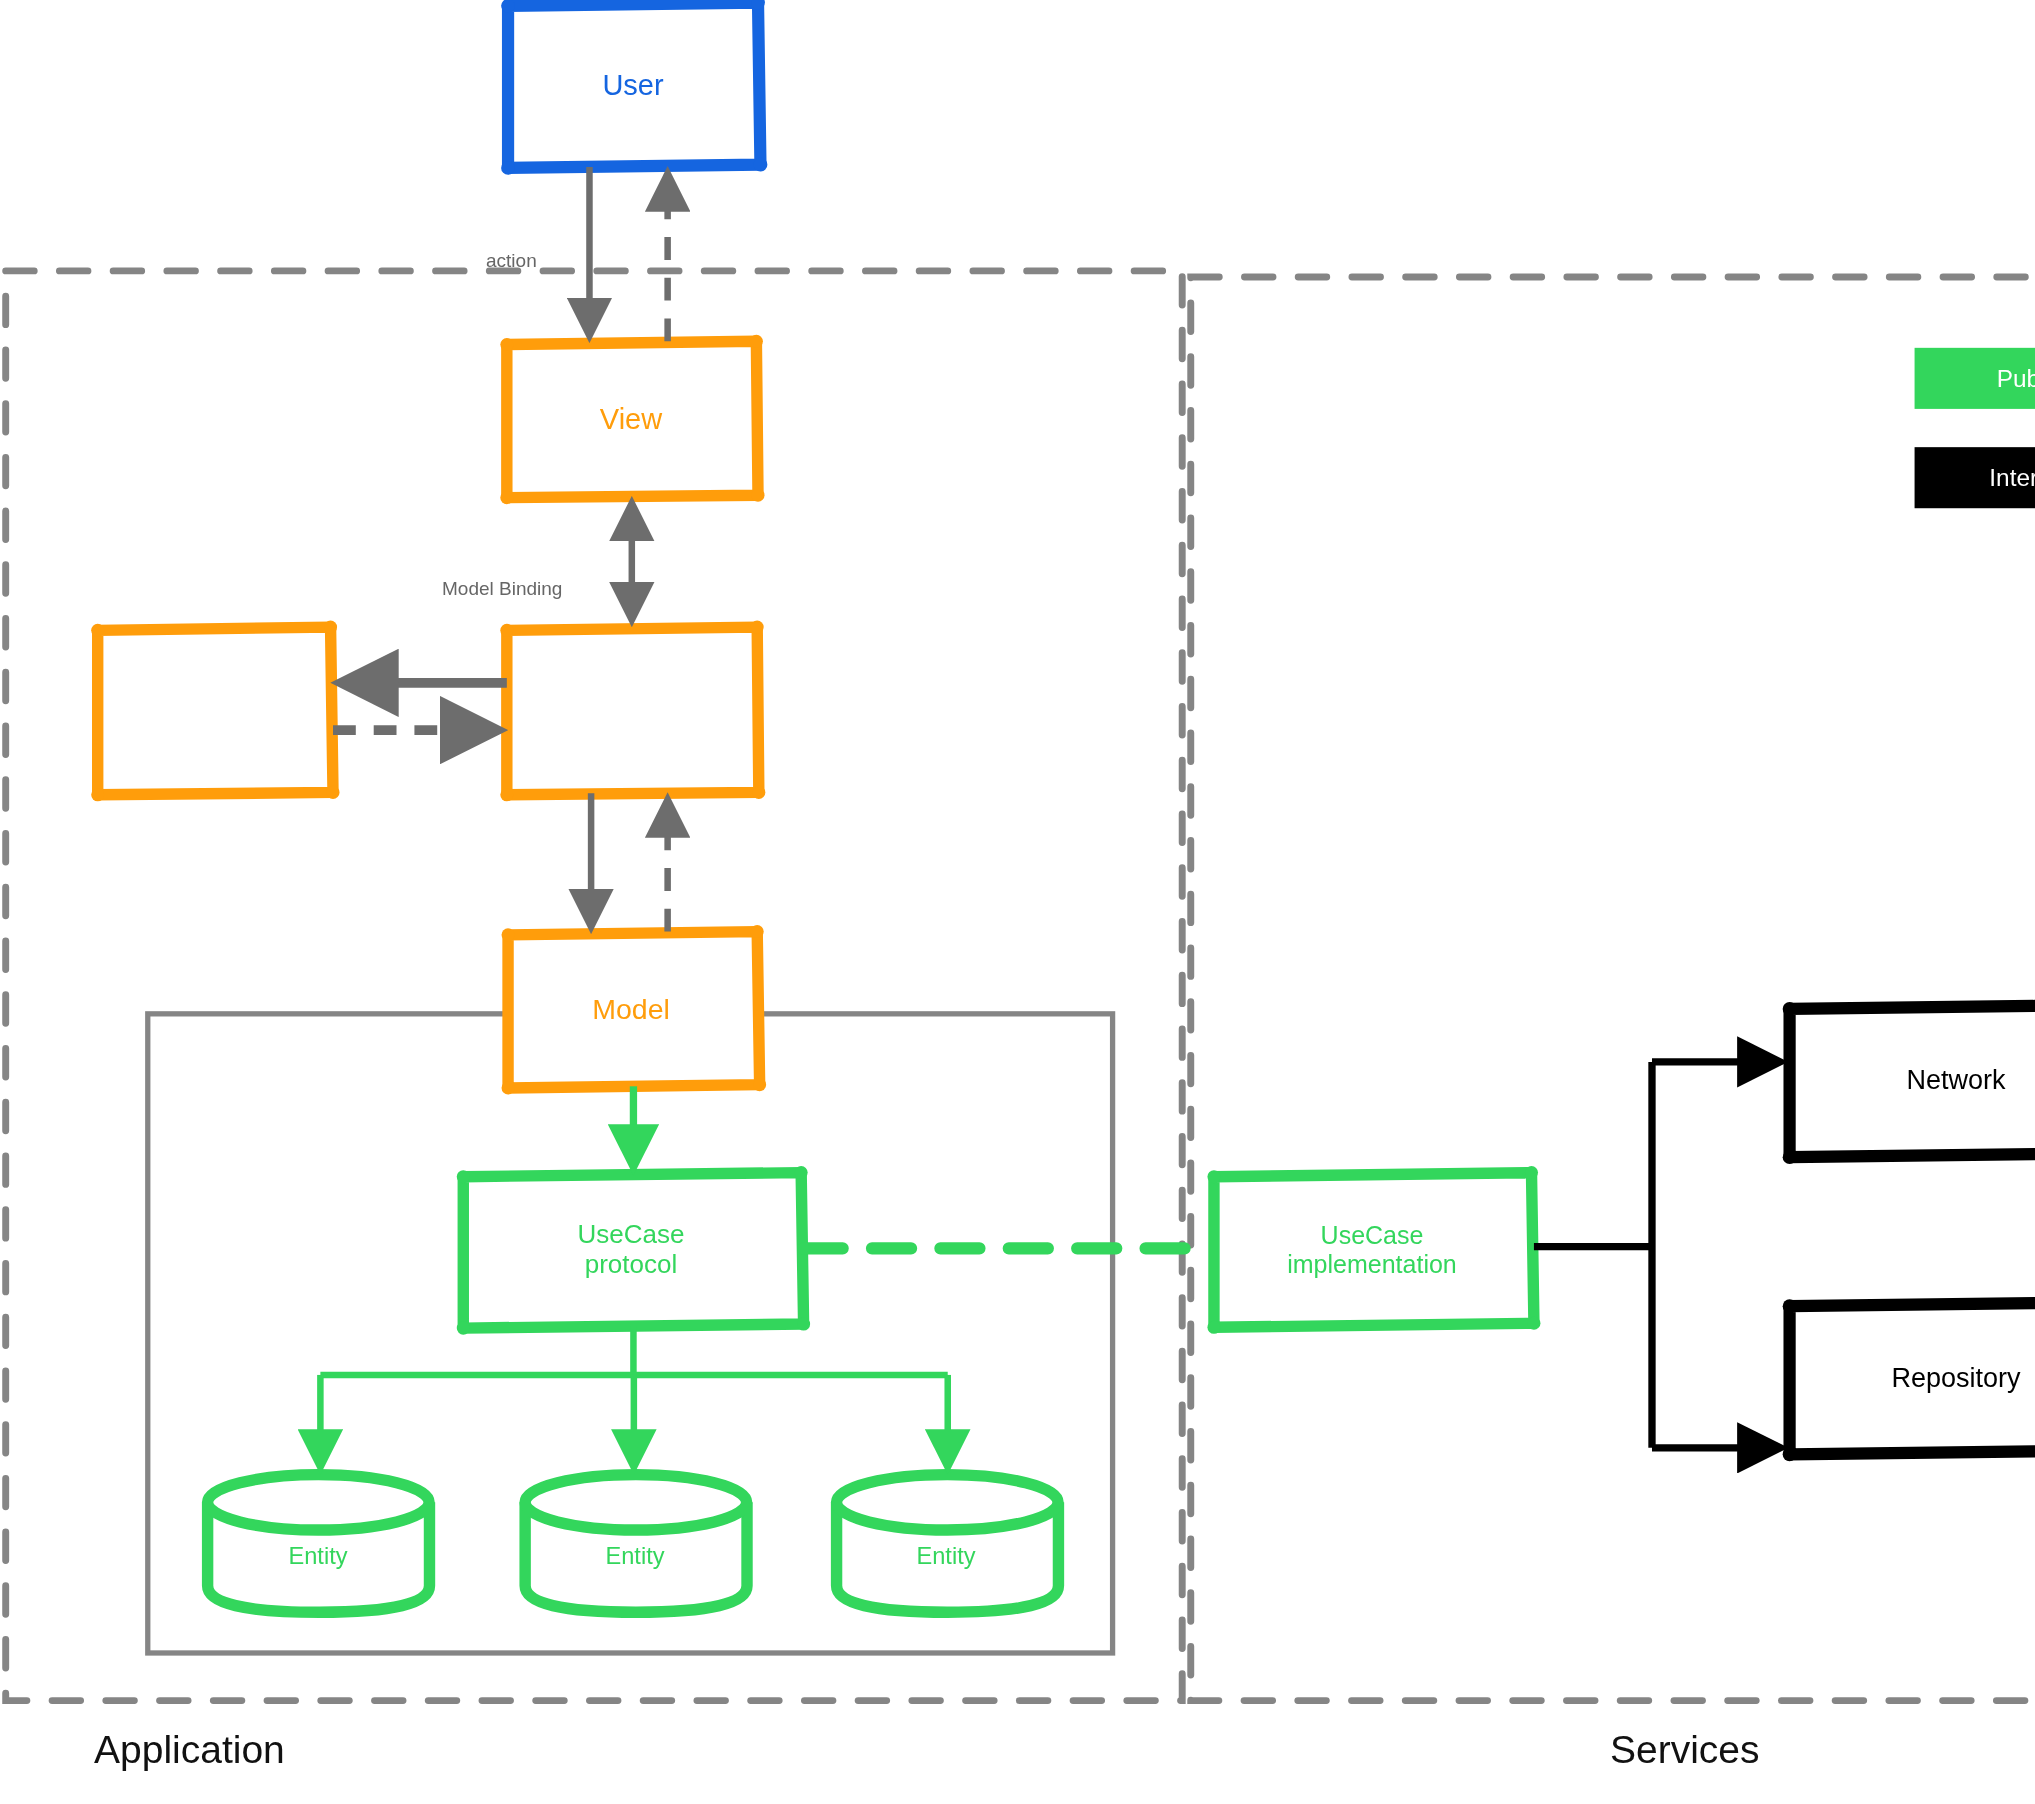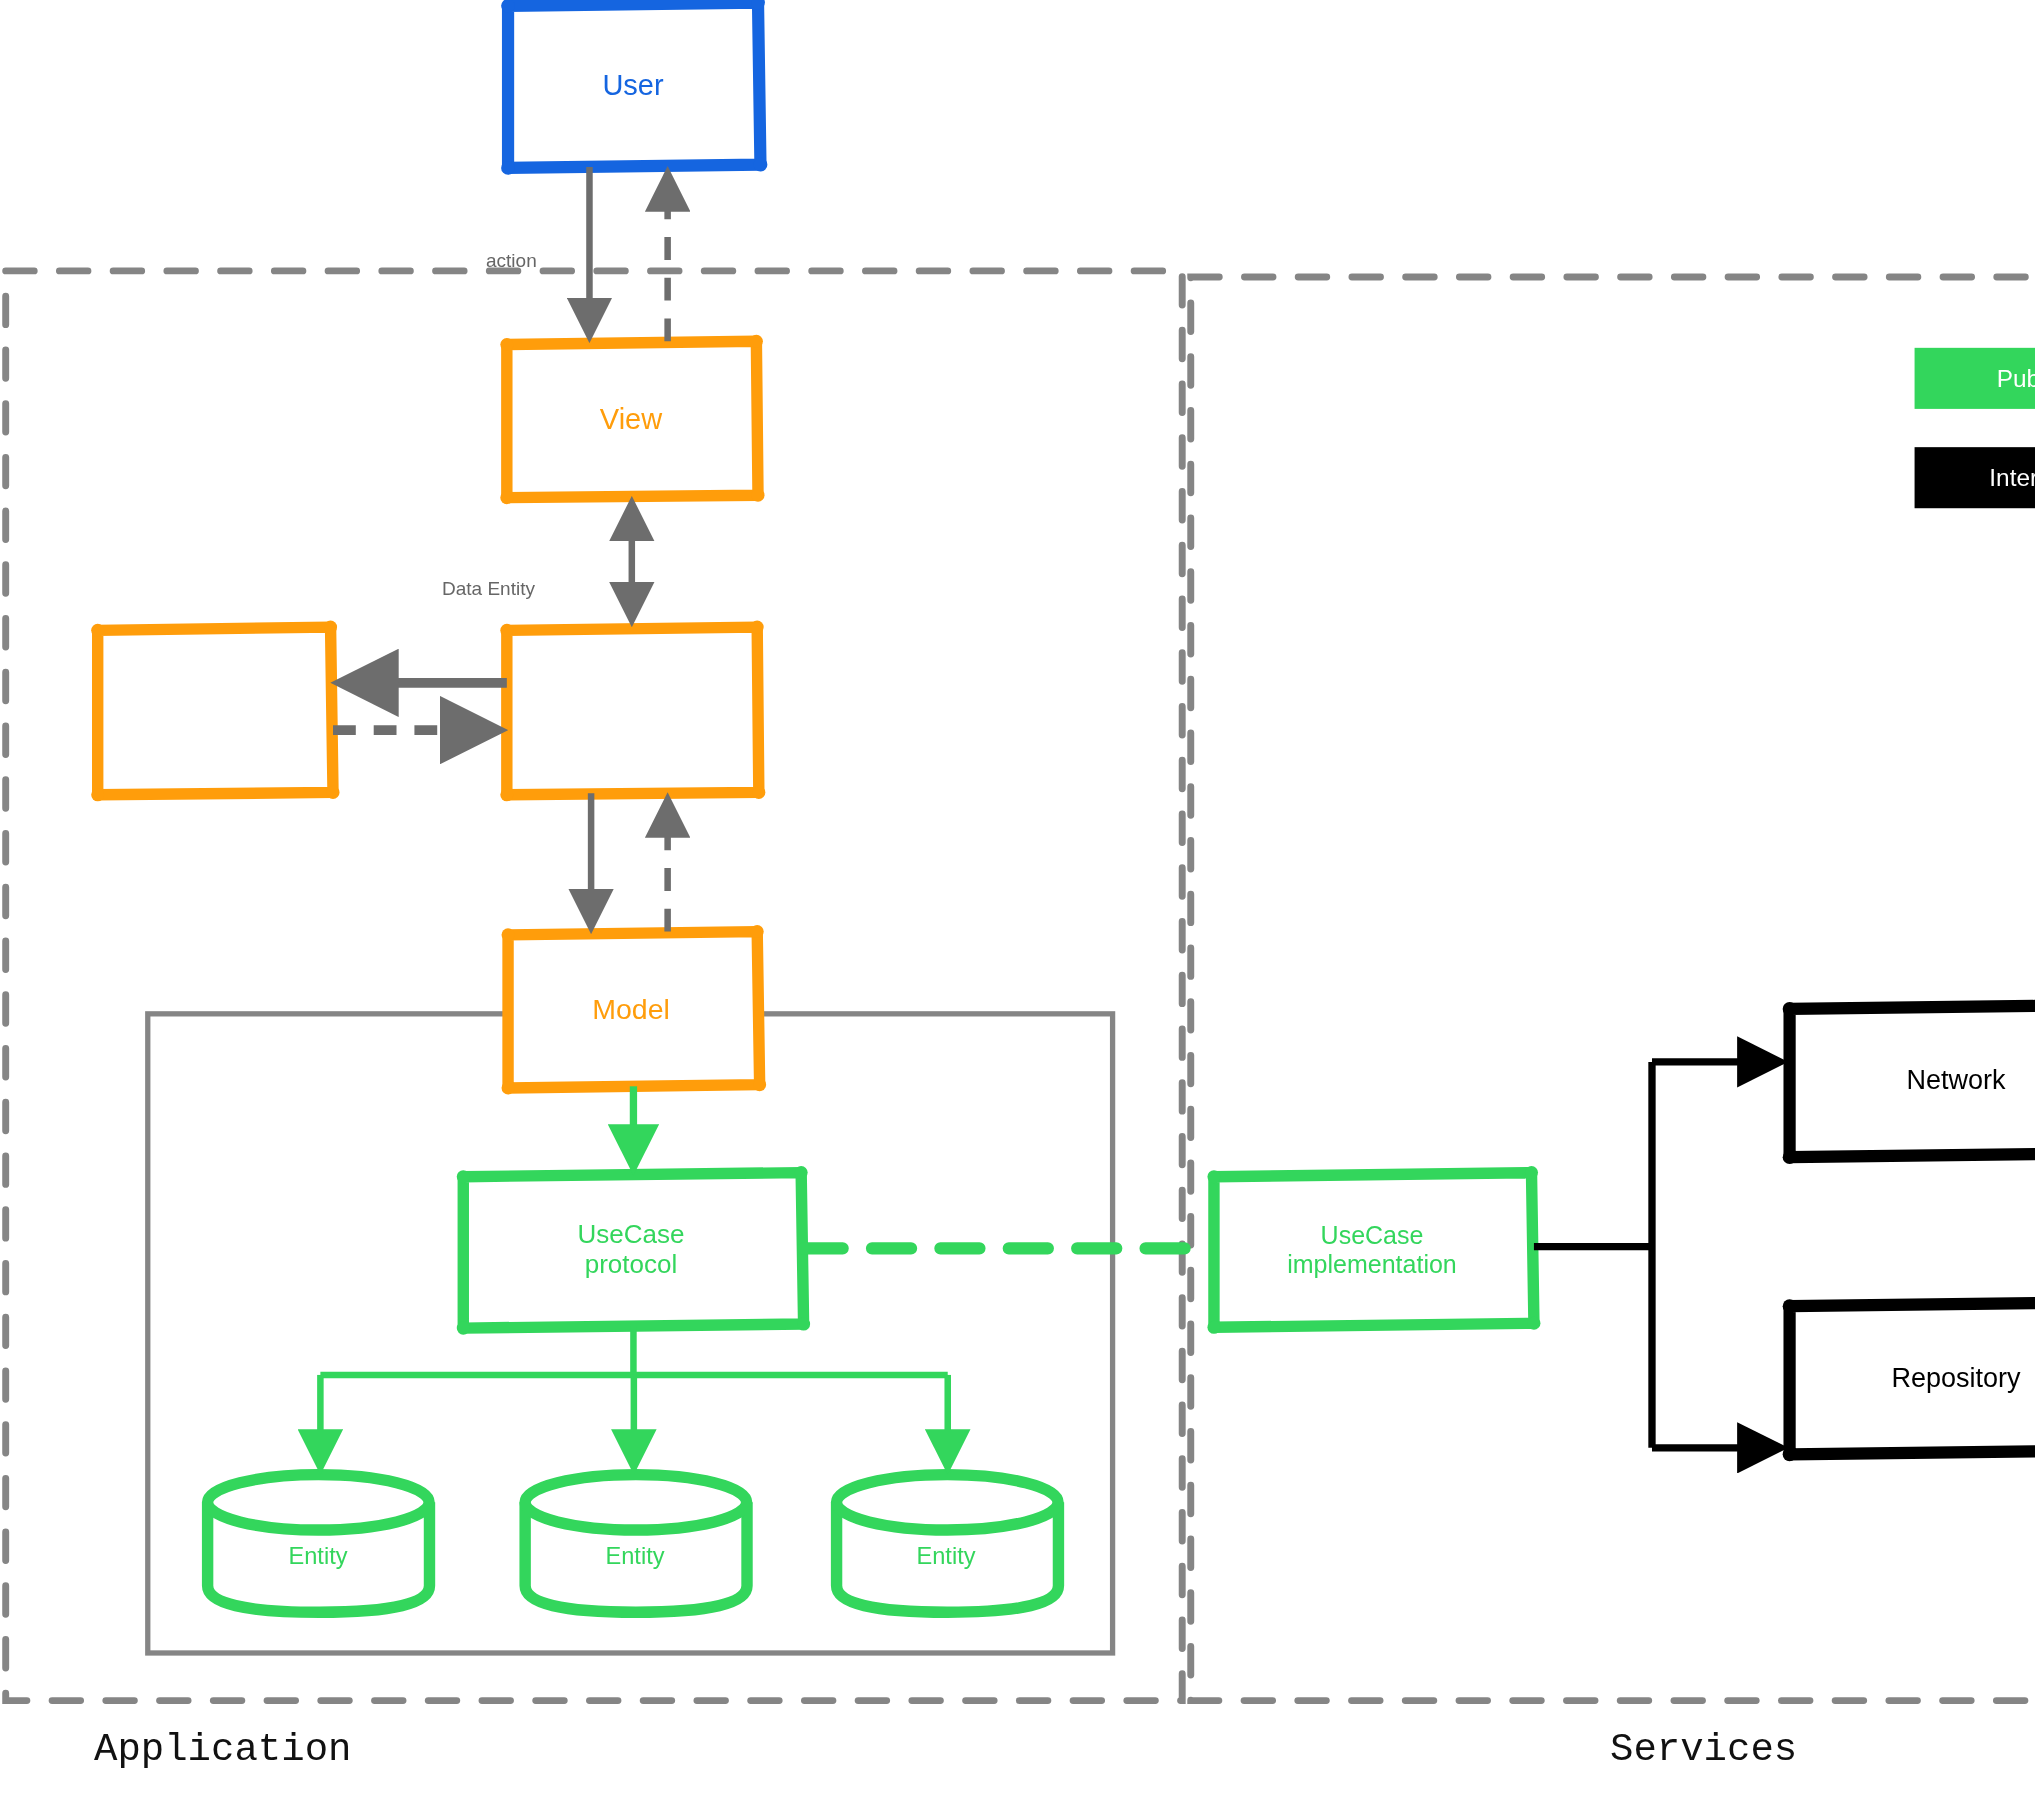--- a/index.html
+++ b/index.html
@@ -10,21 +10,21 @@
     position:absolute;display:flex;align-items:center;justify-content:center;
     text-align:center;line-height:1.15;pointer-events:none;
     font-family:"Liberation Sans",sans-serif;
   }
   .edge-label{
     position:absolute;color:#666666;font-size:19px;
     font-family:"Liberation Sans",sans-serif;white-space:nowrap;margin-top:28px;
   }
   .zone-label{
     position:absolute;color:#111111;font-size:39px;
-    font-family:Liberation Mono, monospace;white-space:nowrap;
+    font-family:Liberation Sans, sans-serif;white-space:nowrap;
   }
   .legend-label{
     position:absolute;display:flex;align-items:center;justify-content:center;
     color:#ffffff;font-size:24.4px;font-family:"Liberation Sans",sans-serif;
   }
 </style>
 </head>
 <body>
 
 <div id="stage">
@@ -239,21 +239,21 @@
 
   <div class="node-label" style="left:206px;top:1506px;width:224px;height:102px;color:#33d65c;font-size:23.6px;">Entity</div>
   <div class="node-label" style="left:523px;top:1506px;width:224px;height:102px;color:#33d65c;font-size:23.6px;">Entity</div>
   <div class="node-label" style="left:834px;top:1506px;width:224px;height:102px;color:#33d65c;font-size:23.6px;">Entity</div>
 
   <div class="node-label" style="left:1787px;top:1005px;width:338px;height:151px;color:#000000;font-size:27px;">Network</div>
 
   <div class="node-label" style="left:1787px;top:1303px;width:338px;height:151px;color:#000000;font-size:27px;">Repository</div>
 
   <div class="edge-label" style="left:486px;top:222px;">action</div>
-  <div class="edge-label" style="left:442px;top:550px;">Data Entity</div>
+  <div class="edge-label" style="left:442px;top:550px;">Model Binding</div>
 
   <div class="legend-label" style="left:1914px;top:348px;width:232px;height:61px;">Public</div>
   <div class="legend-label" style="left:1914px;top:447px;width:232px;height:61px;">Internal</div>
 
   <div class="zone-label" style="left:94px;top:1728px;">Application</div>
   <div class="zone-label" style="left:1610px;top:1728px;">Services</div>
 
 </div>
 
 

